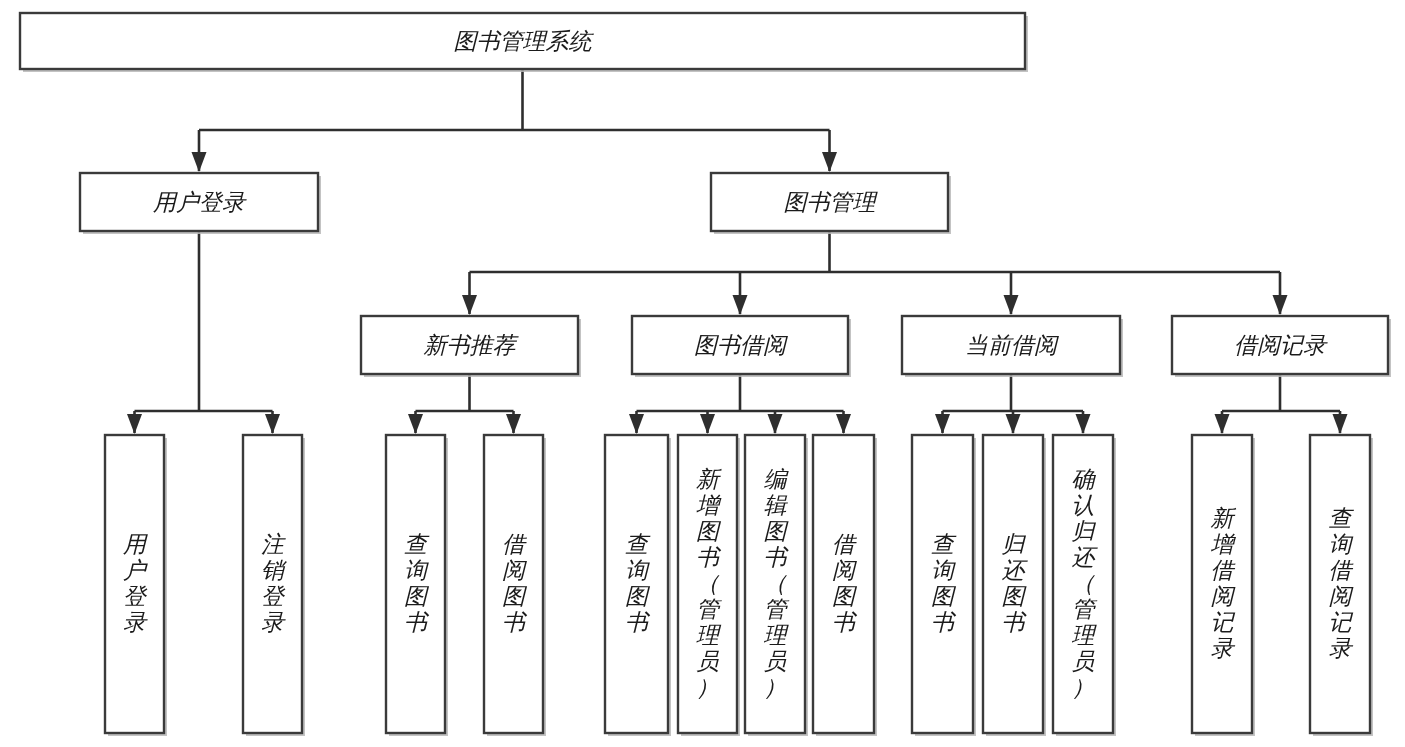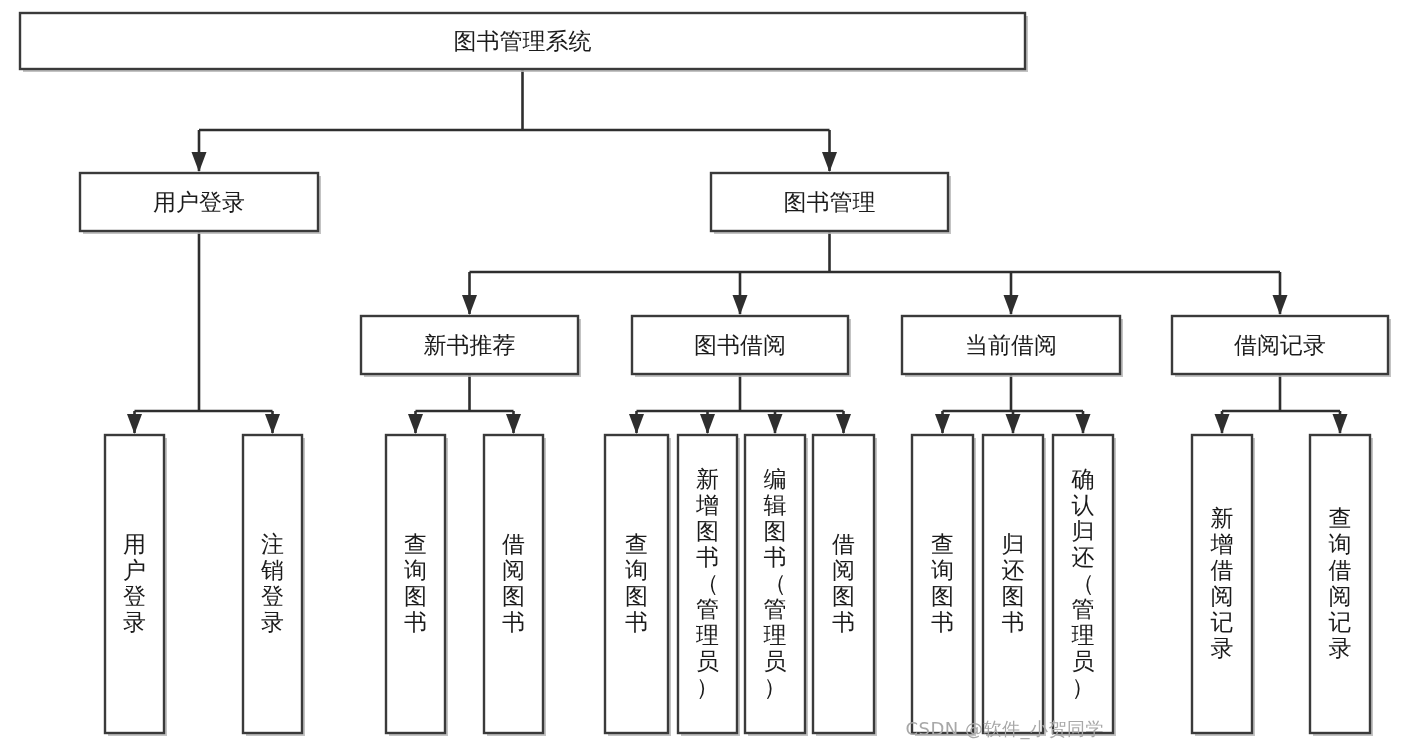--- a/index.html
+++ b/index.html
@@ -12,20 +12,21 @@
     width: 1405px;
     height: 747px;
     overflow: hidden;
     font-family: "DejaVu Sans", "Liberation Sans", sans-serif;
   }
   #diagram-root {
     position: relative;
     width: 1116px;
     height: 747px;
     background: #ffffff;
+    font-style: italic;
   }
   svg#flow-svg {
     position: absolute;
     left: 0;
     top: 0;
     width: 1405px;
     height: 747px;
     display: block;
   }
   .node-rect {
@@ -227,14 +228,13 @@
           <rect x="1192" y="435" width="60" height="298" class="node-rect"></rect>
           <text class="node-label-v" x="1222" y="526"><tspan x="1222" dy="0">新</tspan><tspan x="1222" dy="26">增</tspan><tspan x="1222" dy="26">借</tspan><tspan x="1222" dy="26">阅</tspan><tspan x="1222" dy="26">记</tspan><tspan x="1222" dy="26">录</tspan></text>
         </g>
         <g>
           <rect x="1313" y="438" width="60" height="298" class="node-shadow"></rect>
           <rect x="1310" y="435" width="60" height="298" class="node-rect"></rect>
           <text class="node-label-v" x="1340" y="526"><tspan x="1340" dy="0">查</tspan><tspan x="1340" dy="26">询</tspan><tspan x="1340" dy="26">借</tspan><tspan x="1340" dy="26">阅</tspan><tspan x="1340" dy="26">记</tspan><tspan x="1340" dy="26">录</tspan></text>
         </g>
       </g>
   </svg>
-  <div class="watermark-text">CSDN @软件_小贺同学</div>
 </div>
 
 </body></html>

